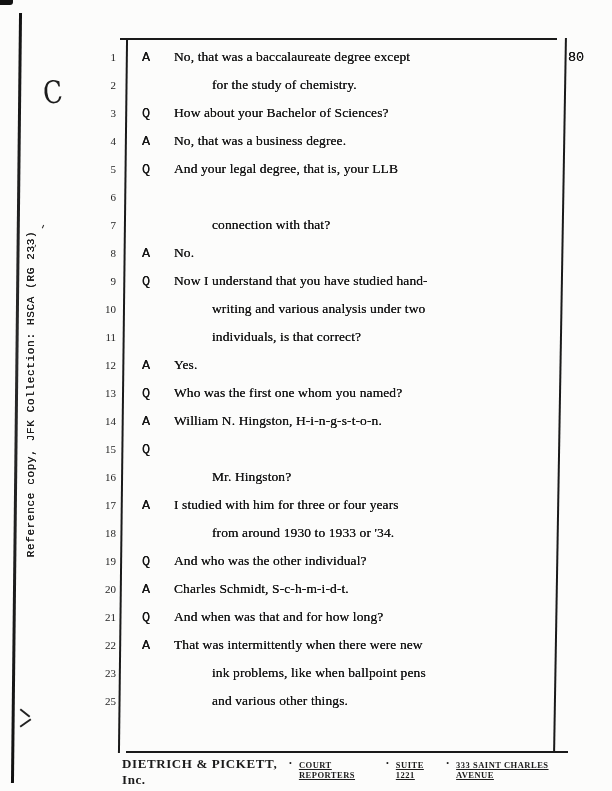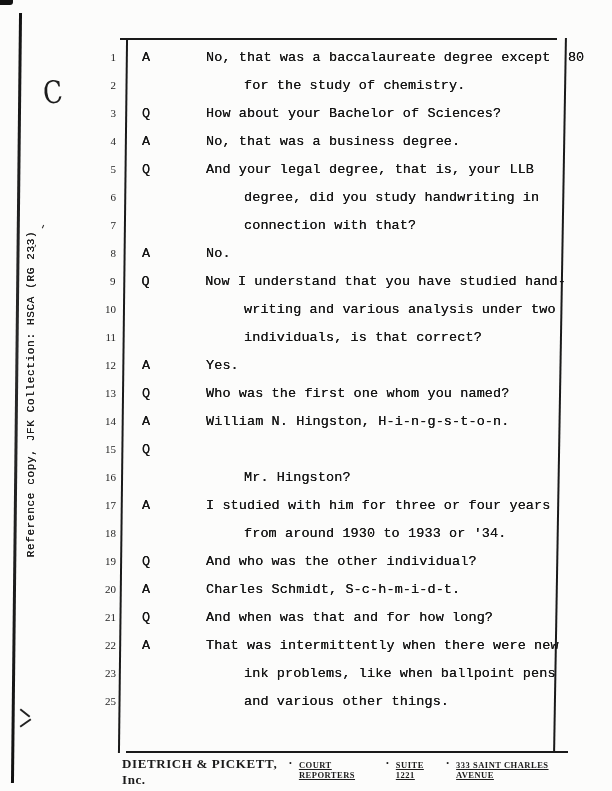--- a/index.html
+++ b/index.html
@@ -78,23 +78,24 @@
   .ln {
     width: 30px; text-align: right;
     font-family: "Liberation Serif", "DejaVu Serif", serif;
     font-size: 11px; color: #1e1e1e;
   }
   .sp {
     width: 16px; margin-left: 26px;
     font-size: 13.5px; text-shadow: 0 0 0.5px #161616;
   }
   .tx {
-    margin-left: 48px; white-space: pre;
+    margin-left: 16px; white-space: pre;
     font-size: 13.5px; letter-spacing: 0.1px;
     text-shadow: 0 0 0.5px #161616;
+    font-family: Liberation Serif, serif;
   }
   .t-row.indent .tx { padding-left: 38px; }
 
   
   .footer {
     position: absolute; left: 122px; top: 756px; width: 450px;
     display: flex; justify-content: center; align-items: baseline;
     font-family: "Liberation Serif", "DejaVu Serif", serif; color: #1b1b1b;
   }
   .footer .firm {
@@ -147,21 +148,20 @@
       <span class="tx">No, that was a business degree.</span>
     </div>
   <div class="t-row">
       <span class="ln">5</span>
       <span class="sp">Q</span>
       <span class="tx">And your legal degree, that is, your LLB</span>
     </div>
   <div class="t-row indent">
       <span class="ln">6</span>
       <span class="sp"></span>
-      <span class="tx">degree, did you study handwriting in</span>
     </div>
   <div class="t-row indent">
       <span class="ln">7</span>
       <span class="sp"></span>
       <span class="tx">connection with that?</span>
     </div>
   <div class="t-row">
       <span class="ln">8</span>
       <span class="sp">A</span>
       <span class="tx">No.</span>

